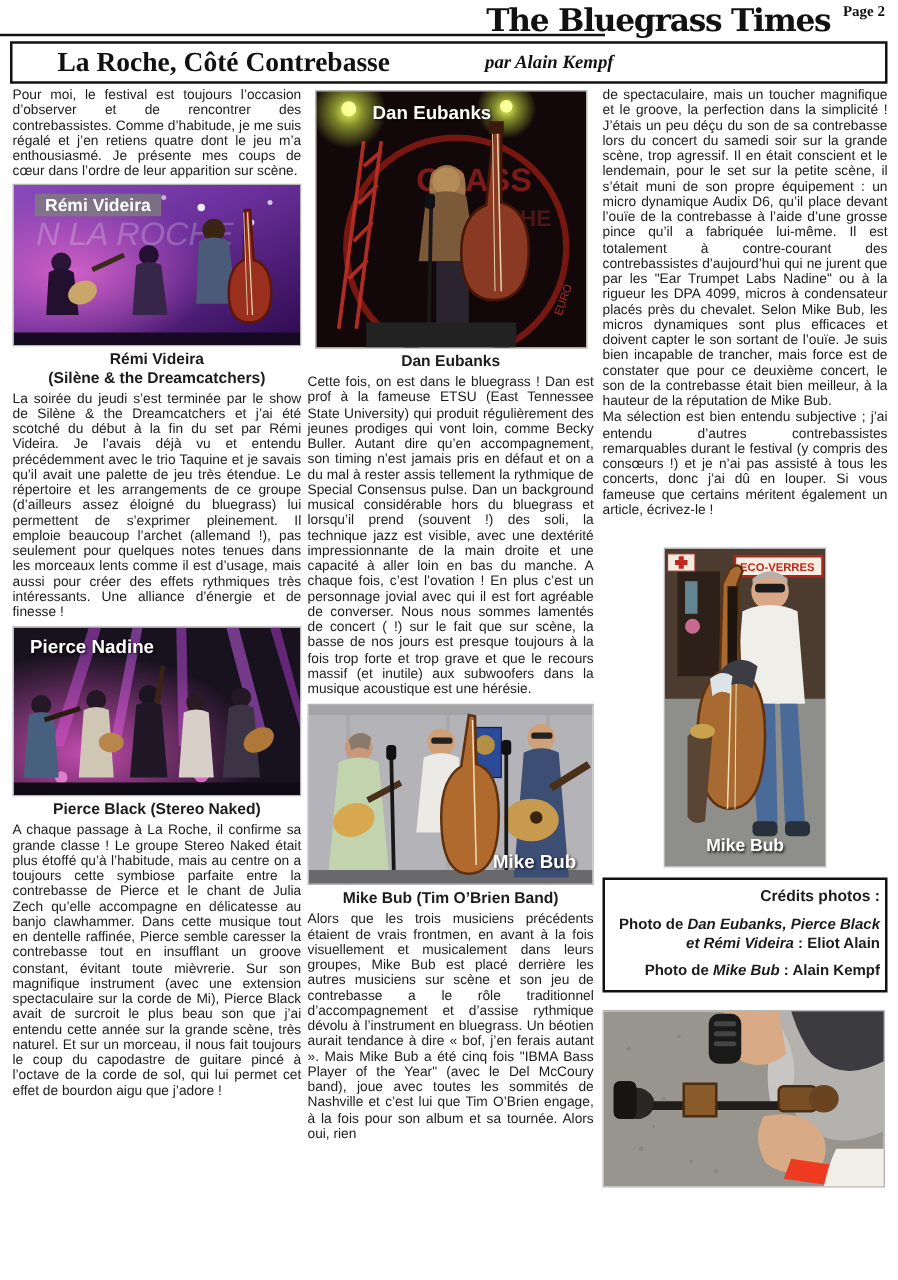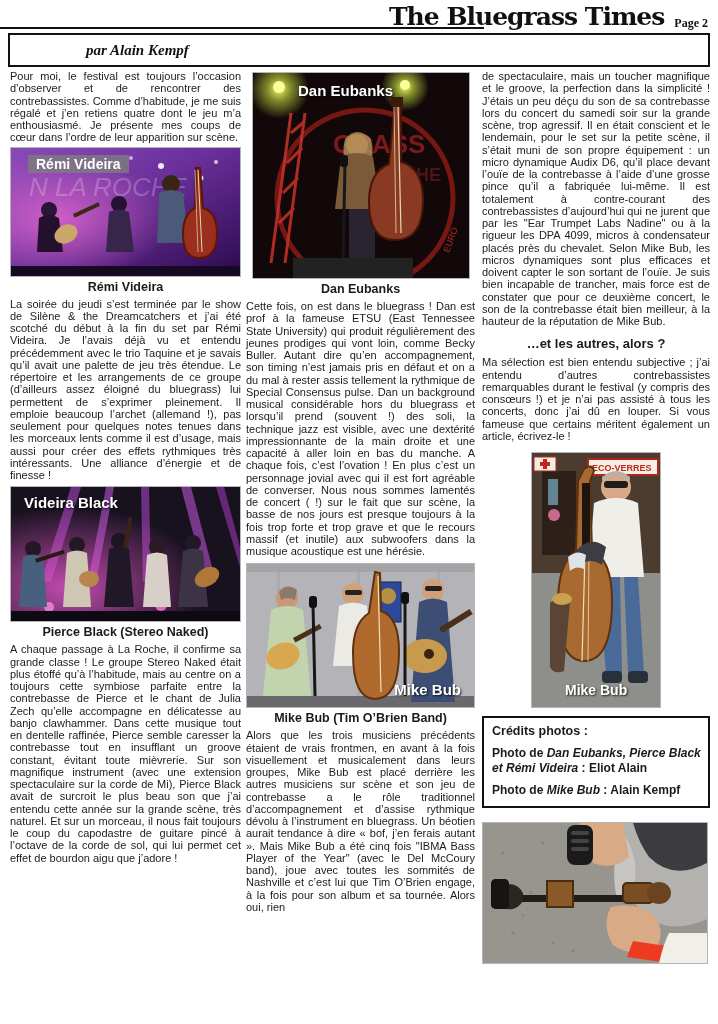--- a/index.html
+++ b/index.html
@@ -1,20 +1,20 @@
 <!DOCTYPE html>
 <html><head>
 <meta charset="utf-8">
 <style>
   html,body{margin:0;padding:0;background:#fff;}
   .page{position:relative;width:718px;height:1024px;background:#fff;overflow:hidden;
         font-family:"Liberation Sans","DejaVu Sans",sans-serif;color:#1b1b1b;}
   
   .topline{position:absolute;left:0;top:27px;width:484px;height:2px;background:#111;}
-  .masthead{position:absolute;right:10px;top:2px;display:flex;align-items:flex-end;gap:10px;}
+  .masthead{position:absolute;right:10px;top:2px;display:flex;align-items:flex-start;gap:10px;}
   .masthead-title{font-family:"DejaVu Serif",serif;font-weight:bold;font-size:25px;letter-spacing:-1px;color:#111;}
   .masthead-page{font-family:"Liberation Serif",serif;font-weight:bold;font-size:12px;color:#111;}
   .titlebox{position:absolute;left:8px;top:33px;width:698px;height:30px;border:2px solid #111;
             display:flex;align-items:center;}
   .titlebox h1{margin:0 0 0 36px;font-family:"Liberation Serif",serif;font-size:22px;font-weight:bold;color:#111;}
   .byline{margin-left:76px;font-family:"Liberation Serif",serif;font-style:italic;font-weight:bold;font-size:15px;color:#111;}
   
   .col{position:absolute;top:70px;}
   .col1{left:10px;width:231px;}
   .col2{left:246px;width:229px;}
@@ -22,37 +22,38 @@
   p.body{font-size:11px;line-height:12.25px;text-align:justify;margin:0 0 1px 0;}
   .caption{font-size:12.5px;font-weight:bold;text-align:center;line-height:15px;margin:3px 0 3px 0;}
   .subhead{font-size:13px;font-weight:bold;text-align:center;margin:9px 0 5px 0;}
   figure{margin:3px 0 2px 0;position:relative;line-height:0;}
   figure svg{border:1px solid #b5b5b5;}
   .photo-label{position:absolute;color:#fff;font-weight:bold;line-height:normal;
                text-shadow:1px 1px 2px rgba(0,0,0,.8);white-space:nowrap;}
   .label-box{background:rgba(125,125,125,.8);padding:1px 8px;text-shadow:none;}
   .center-fig{display:flex;justify-content:center;}
   
-  .credits{border:2px solid #111;margin-top:8px;padding:6px 4px 8px 8px;text-align:left;}
+  .credits{border:2px solid #111;margin-top:8px;padding:6px 4px 8px 8px;text-align:right;}
   .credits .c-head{font-size:12.5px;font-weight:bold;margin-bottom:8px;}
   .credits .c-line{font-size:12px;font-weight:bold;line-height:15px;margin-bottom:7px;}
   .credits .c-line:last-child{margin-bottom:0;}
   .credits i{font-style:italic;margin-top:40px;}
 </style>
 </head>
 <body>
 
 <div class="page">
 
   <div class="topline"></div>
   <div class="masthead">
     <span class="masthead-title">The Bluegrass Times</span>
     <span class="masthead-page">Page 2</span>
   </div>
   <div class="titlebox">
+    <h1>La Roche, Côté Contrebasse</h1>
     <span class="byline">par Alain Kempf</span>
   </div>
 
   <div class="col col1">
     <p class="body">Pour moi, le festival est toujours l’occasion d’observer et de rencontrer des contrebassistes. Comme d’habitude, je me suis régalé et j’en retiens quatre dont le jeu m’a enthousiasmé. Je présente mes coups de cœur dans l’ordre de leur apparition sur scène.</p>
 
     <figure>
       <svg width="229" height="128" viewBox="0 0 229 128">
         <defs>
           <linearGradient id="g1" x1="0" y1="0" x2="1" y2="1">
@@ -86,20 +87,21 @@
 
         <path d="M185 20 l4 0 3 40 q14 4 14 26 q0 24 -18 24 q-16 0 -16 -24 q0 -20 12 -26 z" fill="#9a2f1e" stroke="#5c160c" stroke-width="2"></path>
         <line x1="187" y1="22" x2="191" y2="104" stroke="#e8d8b0" stroke-width="1"></line>
         <line x1="184" y1="22" x2="187" y2="104" stroke="#e8d8b0" stroke-width=".7"></line>
         <rect x="0" y="118" width="229" height="10" fill="#160a22"></rect>
       </svg>
       <div class="photo-label label-box" style="left:18px;top:8px;font-size:14px;">Rémi Videira</div>
     </figure>
     <div class="caption">
       <div>Rémi Videira</div>
+      <div>(Silène &amp; the Dreamcatchers)</div>
     </div>
     <p class="body">La soirée du jeudi s’est terminée par le show de Silène &amp; the Dreamcatchers et j’ai été scotché du début à la fin du set par Rémi Videira. Je l’avais déjà vu et entendu précédemment avec le trio Taquine et je savais qu’il avait une palette de jeu très étendue. Le répertoire et les arrangements de ce groupe (d’ailleurs assez éloigné du bluegrass) lui permettent de s’exprimer pleinement. Il emploie beaucoup l’archet (allemand !), pas seulement pour quelques notes tenues dans les morceaux lents comme il est d’usage, mais aussi pour créer des effets rythmiques très intéressants. Une alliance d’énergie et de finesse !</p>
 
     <figure style="margin-top:5px;">
       <svg width="229" height="134" viewBox="0 0 229 134">
         <defs>
           <radialGradient id="g2" cx=".25" cy=".75" r=".6">
             <stop offset="0" stop-color="#e055c8" stop-opacity=".85"></stop>
               <stop offset="1" stop-color="#e055c8" stop-opacity="0"></stop>
           </radialGradient>
@@ -127,21 +129,21 @@
             <path d="M98 62 q10 -5 20 0 l5 58 -30 0 z" fill="#201826"></path>
           <path d="M112 60 l6 -30 3 1 -4 30 z" fill="#3a2414"></path>
           <circle cx="146" cy="60" r="8" fill="#2a1a22"></circle>
             <path d="M136 68 q10 -5 20 0 l4 52 -28 0 z" fill="#d8d0c8"></path>
           <circle cx="182" cy="56" r="8" fill="#241826"></circle>
             <path d="M172 64 q10 -5 20 0 l5 56 -30 0 z" fill="#3c3444"></path>
           <ellipse cx="196" cy="90" rx="13" ry="9" fill="#b07838" transform="rotate(-30 196 90)"></ellipse>
         </g>
         <rect x="0" y="124" width="229" height="10" fill="#0e0a14"></rect>
       </svg>
-      <div class="photo-label" style="left:14px;top:8px;font-size:15px;">Videira Black</div>
+      <div class="photo-label" style="left:14px;top:8px;font-size:15px;">Pierce Nadine</div>
     </figure>
     <div class="caption">Pierce Black (Stereo Naked)</div>
     <p class="body">A chaque passage à La Roche, il confirme sa grande classe ! Le groupe Stereo Naked était plus étoffé qu’à l’habitude, mais au centre on a toujours cette symbiose parfaite entre la contrebasse de Pierce et le chant de Julia Zech qu’elle accompagne en délicatesse au banjo clawhammer. Dans cette musique tout en dentelle raffinée, Pierce semble caresser la contrebasse tout en insufflant un groove constant, évitant toute mièvrerie. Sur son magnifique instrument (avec une extension spectaculaire sur la corde de Mi), Pierce Black avait de surcroit le plus beau son que j’ai entendu cette année sur la grande scène, très naturel. Et sur un morceau, il nous fait toujours le coup du capodastre de guitare pincé à l’octave de la corde de sol, qui lui permet cet effet de bourdon aigu que j’adore !</p>
   </div>
 
   <div class="col col2">
     <figure class="center-fig" style="margin-top:2px;">
       <svg width="216" height="205" viewBox="0 0 216 205">
         <defs>
           <radialGradient id="g3a" cx=".5" cy=".5" r=".5">
@@ -231,24 +233,23 @@
           <rect x="154" y="28" width="8" height="12" rx="3" fill="#111"></rect>
       </svg>
       <div class="photo-label" style="right:14px;bottom:10px;font-size:15px;">Mike Bub</div>
     </figure>
     <div class="caption">Mike Bub (Tim O’Brien Band)</div>
     <p class="body">Alors que les trois musiciens précédents étaient de vrais frontmen, en avant à la fois visuellement et musicalement dans leurs groupes, Mike Bub est placé derrière les autres musiciens sur scène et son jeu de contrebasse a le rôle traditionnel d’accompagnement et d’assise rythmique dévolu à l’instrument en bluegrass. Un béotien aurait tendance à dire « bof, j’en ferais autant ». Mais Mike Bub a été cinq fois "IBMA Bass Player of the Year" (avec le Del McCoury band), joue avec toutes les sommités de Nashville et c’est lui que Tim O’Brien engage, à la fois pour son album et sa tournée. Alors oui, rien</p>
   </div>
 
   <div class="col col3">
     <p class="body">de spectaculaire, mais un toucher magnifique et le groove, la perfection dans la simplicité ! J’étais un peu déçu du son de sa contrebasse lors du concert du samedi soir sur la grande scène, trop agressif. Il en était conscient et le lendemain, pour le set sur la petite scène, il s’était muni de son propre équipement : un micro dynamique Audix D6, qu’il place devant l’ouïe de la contrebasse à l’aide d’une grosse pince qu’il a fabriquée lui-même. Il est totalement à contre-courant des contrebassistes d’aujourd’hui qui ne jurent que par les "Ear Trumpet Labs Nadine" ou à la rigueur les DPA 4099, micros à condensateur placés près du chevalet. Selon Mike Bub, les micros dynamiques sont plus efficaces et doivent capter le son sortant de l’ouïe. Je suis bien incapable de trancher, mais force est de constater que pour ce deuxième concert, le son de la contrebasse était bien meilleur, à la hauteur de la réputation de Mike Bub.</p>
-    <h3 class="subhead">…et les autres, alors ?</h3>
     <p class="body">Ma sélection est bien entendu subjective ; j’ai entendu d’autres contrebassistes remarquables durant le festival (y compris des consœurs !) et je n’ai pas assisté à tous les concerts, donc j’ai dû en louper. Si vous fameuse que certains méritent également un article, écrivez-le !</p>
 
-    <figure class="center-fig" style="margin-top:10px;">
+    <figure class="center-fig" style="margin-top:24px;">
       <div style="position:relative;line-height:0;">
         <svg width="128" height="254" viewBox="0 0 128 254" style="border:1px solid #b5b5b5;">
           <rect width="128" height="254" fill="#8e8e8a"></rect>
           <rect x="0" y="0" width="128" height="120" fill="#4c3c30"></rect>
           <rect x="10" y="18" width="34" height="84" fill="#2c2019"></rect>
           <rect x="16" y="26" width="10" height="26" fill="#7ab0c8" opacity=".7"></rect>
           <circle cx="22" cy="62" r="6" fill="#c86a90"></circle>
 
           <rect x="56" y="6" width="70" height="16" fill="#f4efe2" stroke="#b0261e" stroke-width="2"></rect>
           <text x="60" y="18" font-family="Liberation Sans,sans-serif" font-weight="bold" font-size="9" fill="#c0261e">ECO-VERRES</text>

